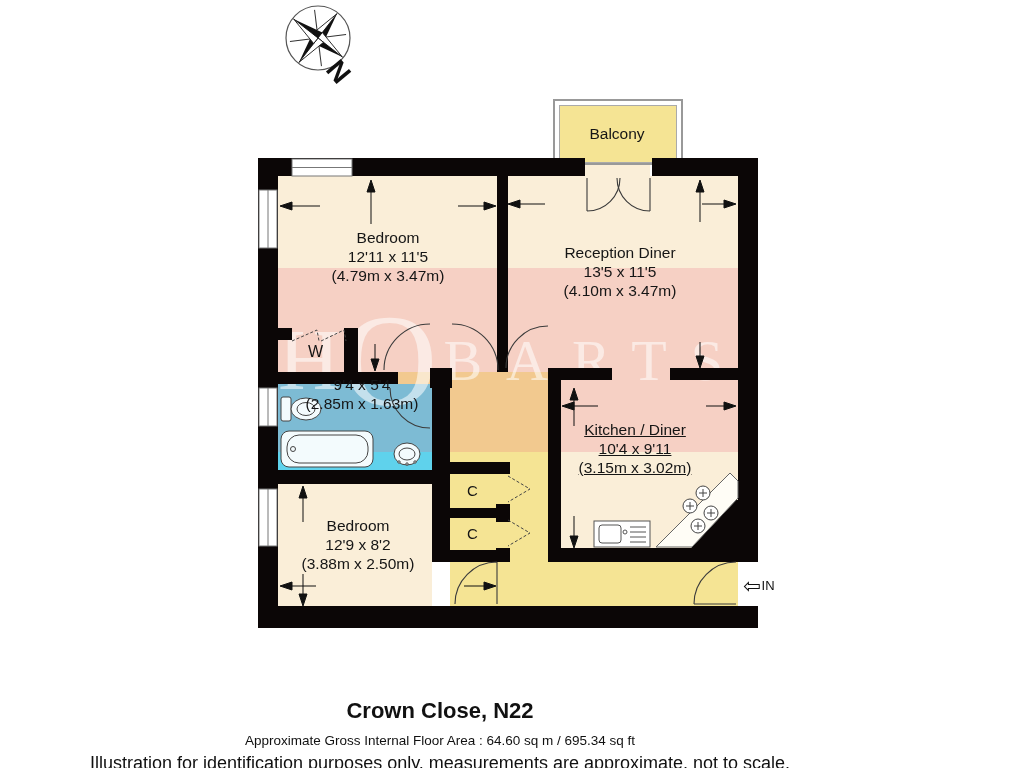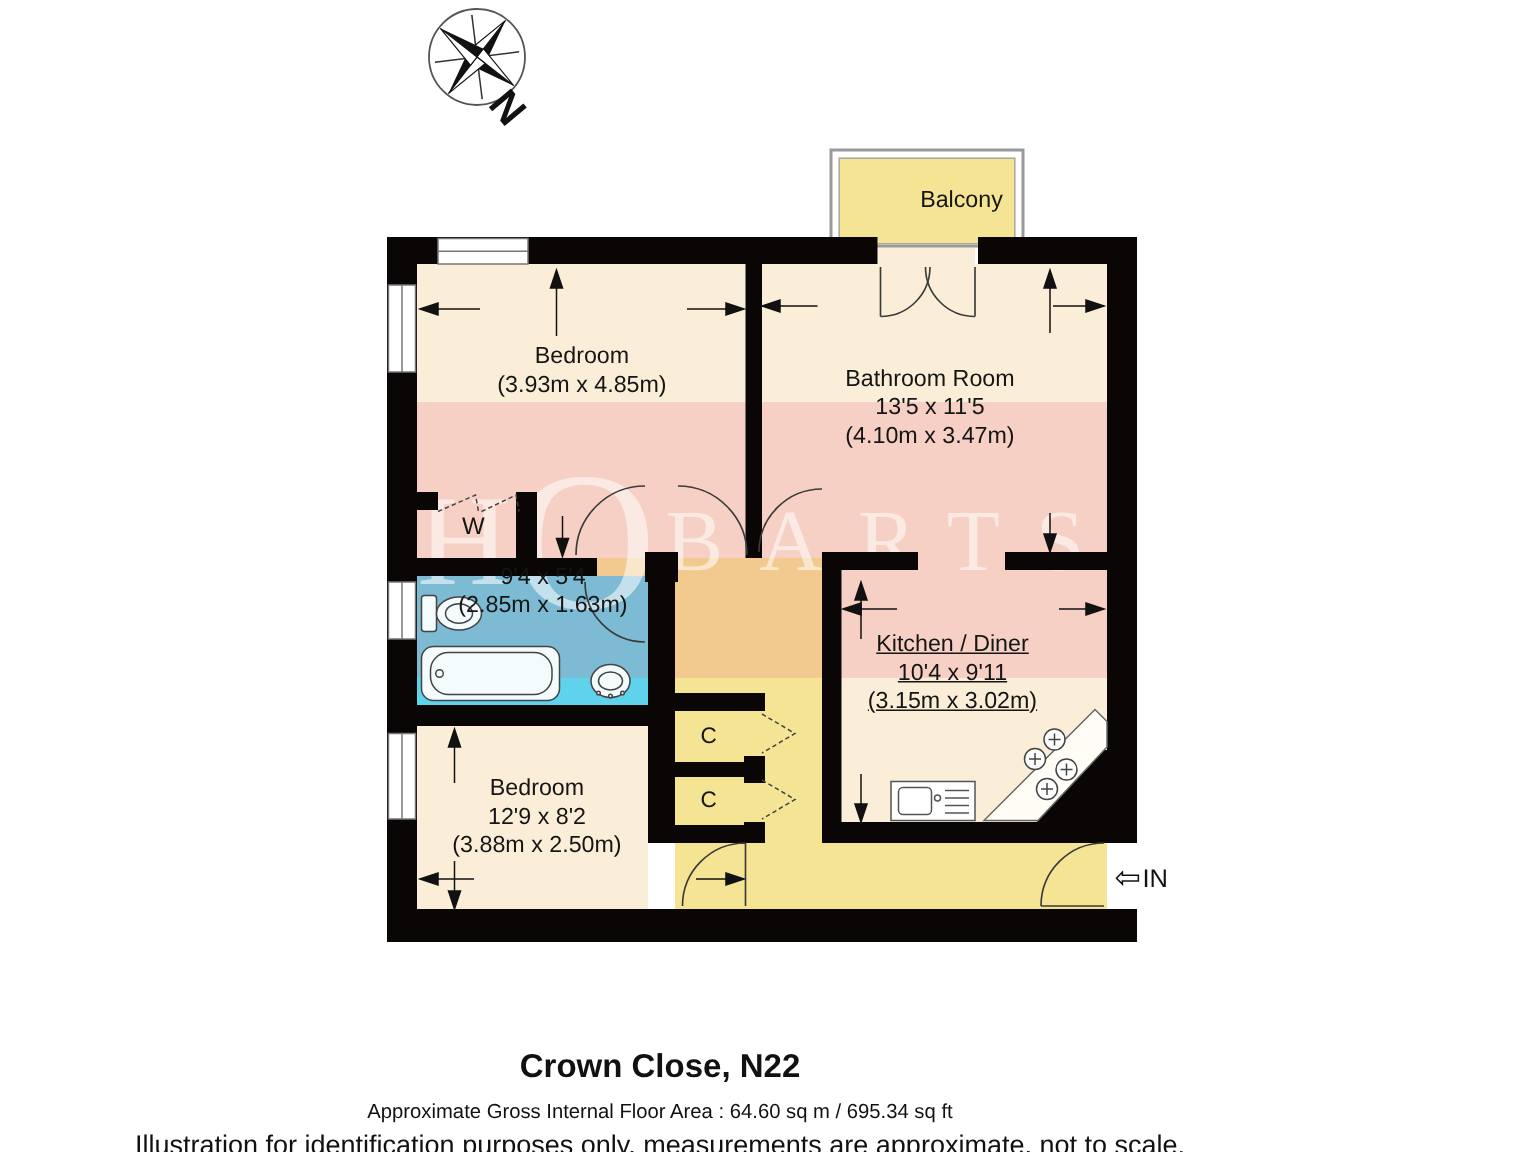--- a/index.html
+++ b/index.html
@@ -23,21 +23,21 @@
   .wall{z-index:10;}
   #balcony-outer{position:absolute;left:553px;top:99px;width:126px;height:62px;background:#fff;
     border:2px solid #999;z-index:3;}
   #balcony-inner{position:absolute;left:559px;top:105px;width:116px;height:56px;background:#f5e494;
     border:1px solid #aaa;z-index:4;}
   #compass-n{position:absolute;left:328px;top:56px;font-size:28px;font-weight:bold;color:#111;
     transform:rotate(50deg);z-index:30;}
   #entrance-label{position:absolute;left:743px;top:575px;display:flex;align-items:center;gap:1px;
     color:#111;z-index:30;}
   #entrance-arrow{font-size:21px;line-height:21px;}
-  #entrance-text{font-size:17px;}
+  #entrance-text{font-size:13px;}
   #title-block{position:absolute;left:0;top:698px;width:880px;text-align:center;color:#111;z-index:30;}
   #fp-title{font-size:22px;font-weight:bold;}
   #fp-area{font-size:13.5px;margin-top:9px;}
   #fp-disclaimer{font-size:18px;margin-top:5px;}
 </style>
 </head>
 <body>
 
 <div id="canvas">
 
@@ -219,31 +219,32 @@
         <g transform="rotate(270)">
             <polygon points="0,0 -7,0 0,-31" fill="#fff" stroke="#111" stroke-width="0.8"></polygon>
             <polygon points="0,0 7,0 0,-31" fill="#111"></polygon>
           </g>
       </g>
     </g>
   </svg>
 
   <div id="compass-n">N</div>
 
-  <div class="room-label" style="left:583px;top:124px;width:116px;">
+  <div class="room-label" style="left:559px;top:124px;width:116px;">
     <div>Balcony</div>
   </div>
 
   <div class="room-label" style="left:288px;top:228px;width:200px;">
     <div>Bedroom</div>
-    <div>(3.93m x 4.85m)</div>
+    <div>12'11 x 11'5</div>
+    <div>(4.79m x 3.47m)</div>
   </div>
 
   <div class="room-label" style="left:520px;top:243px;width:200px;">
-    <div>Bathroom Room</div>
+    <div>Reception Diner</div>
     <div>13'5 x 11'5</div>
     <div>(4.10m x 3.47m)</div>
   </div>
 
   <div class="room-label" style="left:262px;top:375px;width:200px;">
     <div>9'4 x 5'4</div>
     <div>(2.85m x 1.63m)</div>
   </div>
 
   <div class="room-label" style="left:535px;top:420px;width:200px;text-decoration:underline;">

